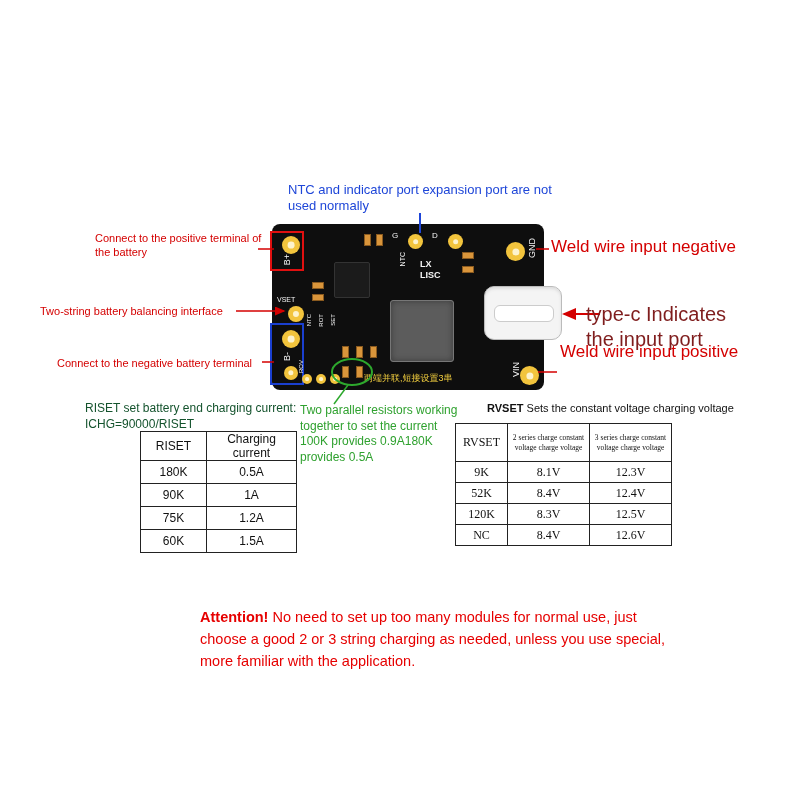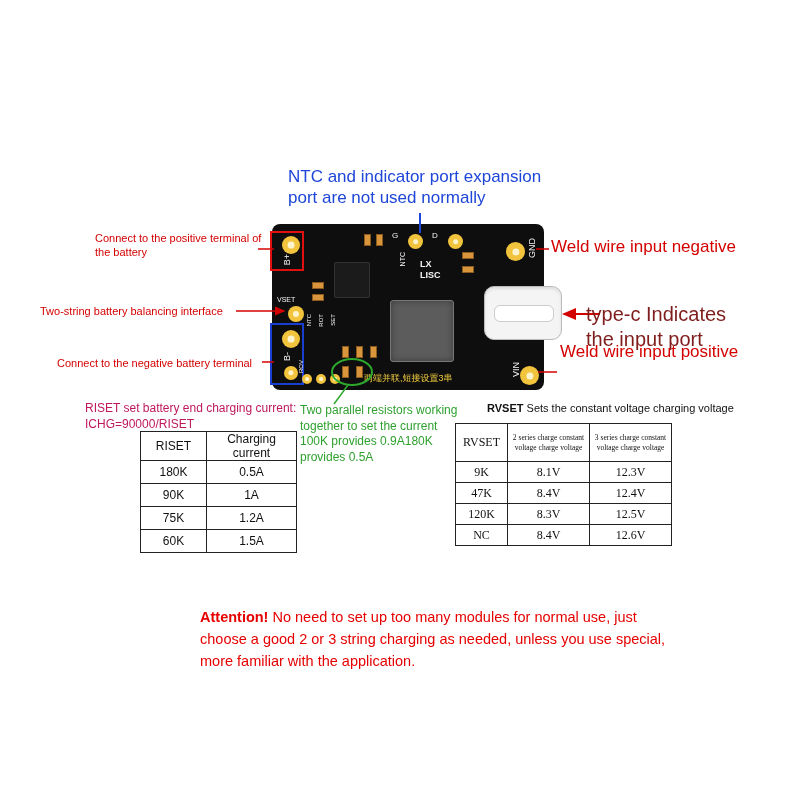--- a/index.html
+++ b/index.html
@@ -2,26 +2,26 @@
 <html><head>
 <meta charset="utf-8">
 <style>
   * { margin:0; padding:0; box-sizing:border-box; }
   html,body { background:#ffffff; font-family:"Liberation Sans", sans-serif; }
   .stage { position:relative; width:800px; height:800px; background:#fff; overflow:hidden; }
 
   .abs { position:absolute; }
 
   
-  .blue-note { color:#1e46d8; font-size:17px; line-height:1.25; width:280px; }
+  .blue-note { color:#1e46d8; font-size:13px; line-height:1.25; width:280px;margin-top:16px; }
   .red-small { color:#d40000; font-size:11px; line-height:1.3; }
   .red-big   { color:#d40000; font-size:17px; white-space:nowrap; }
   .red-mid   { color:#7f1d1d; font-size:20px; line-height:1.25; width:160px; }
   .green-note{ color:#2fa12f; font-size:12px; line-height:1.3; width:158px; }
-  .black-note{ color:#be185d; font-size:12px; line-height:1.35; }
+  .black-note{ color:#14532d; font-size:12px; line-height:1.35; }
   .rvset-title{ color:#111; font-size:11px; white-space:nowrap; }
   .attention { color:#e60000; font-size:14.5px; line-height:1.5; width:472px; }
   .attention b { font-weight:bold; }
 
   
   .board { position:absolute; left:272px; top:224px; width:272px; height:166px;
            background:#0e0e0e; border-radius:8px; z-index:4; }
   .pad { position:absolute; background:#f2c43d; border-radius:50%; }
   .pad::after { content:""; position:absolute; left:50%; top:50%; transform:translate(-50%,-50%);
                 width:38%; height:38%; background:#fdf3cd; border-radius:50%; }
@@ -181,21 +181,21 @@
       <th class="c0">RVSET</th>
       <th class="c1 hdr-sm">2 series charge constant voltage charge voltage</th>
       <th class="c2 hdr-sm">3 series charge constant voltage charge voltage</th>
     </tr>
     <tr>
       <td>9K</td>
       <td>8.1V</td>
       <td>12.3V</td>
     </tr>
     <tr>
-      <td>47K</td>
+      <td>52K</td>
       <td>8.4V</td>
       <td>12.4V</td>
     </tr>
     <tr>
       <td>120K</td>
       <td>8.3V</td>
       <td>12.5V</td>
     </tr>
     <tr>
       <td>NC</td>

